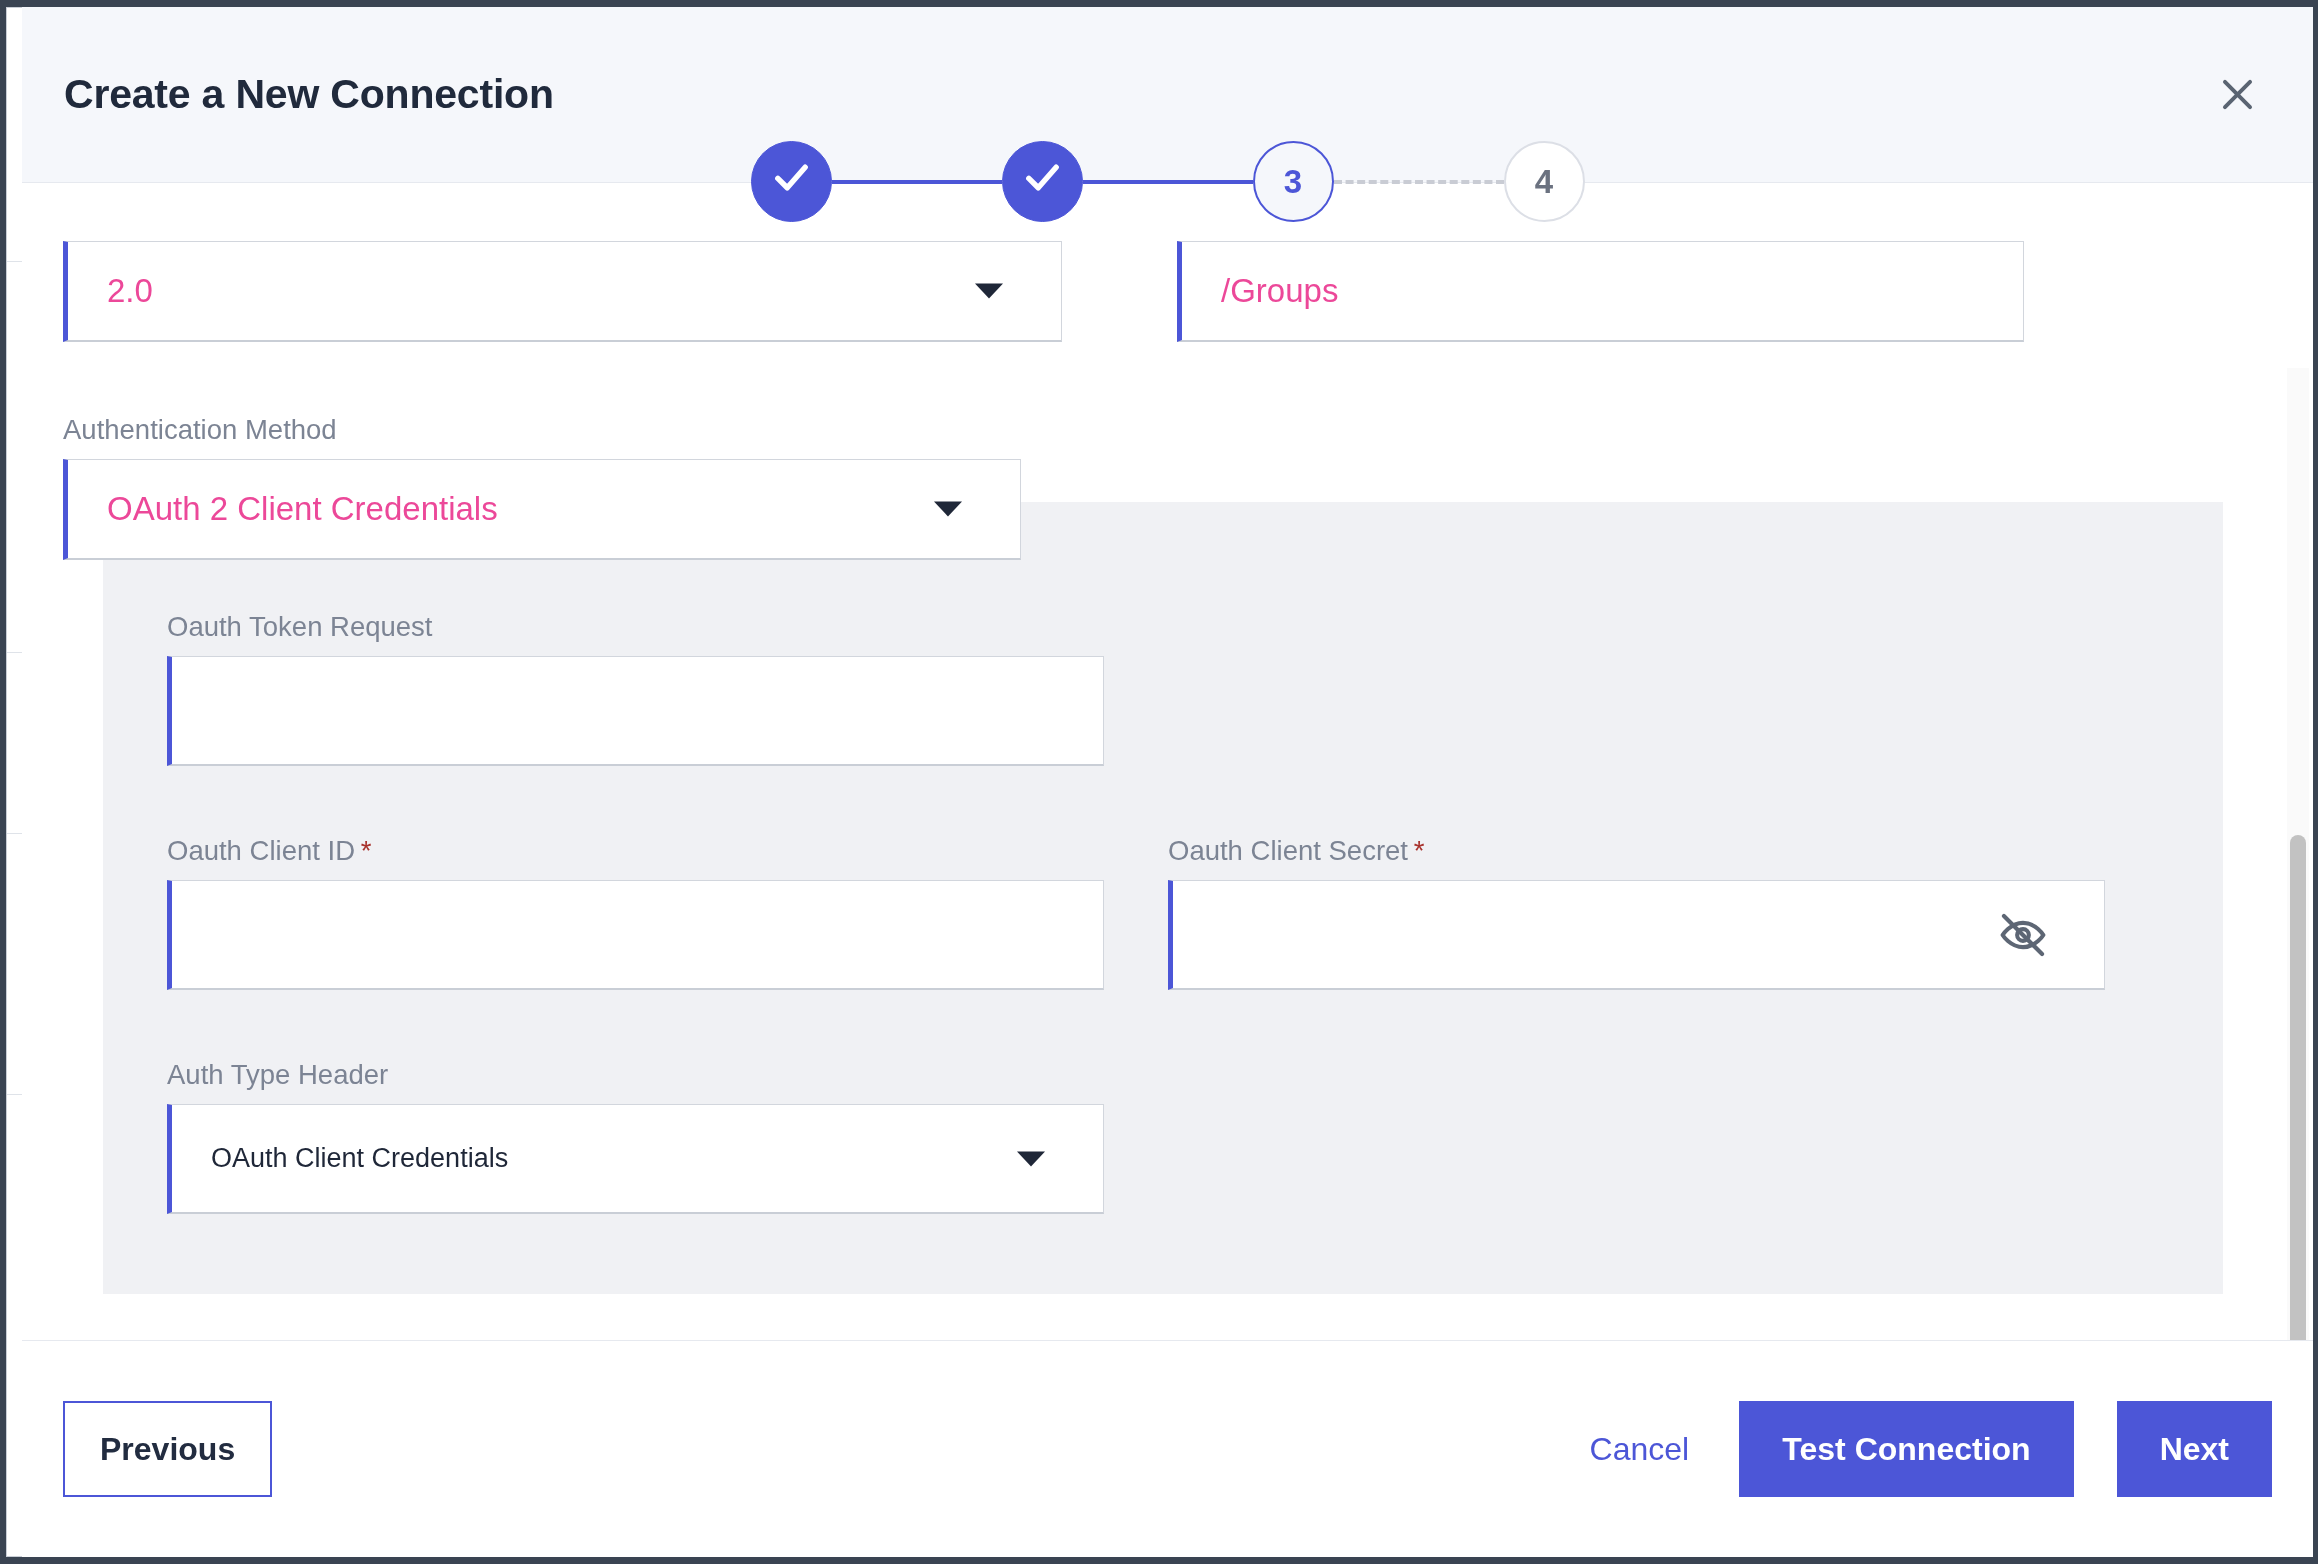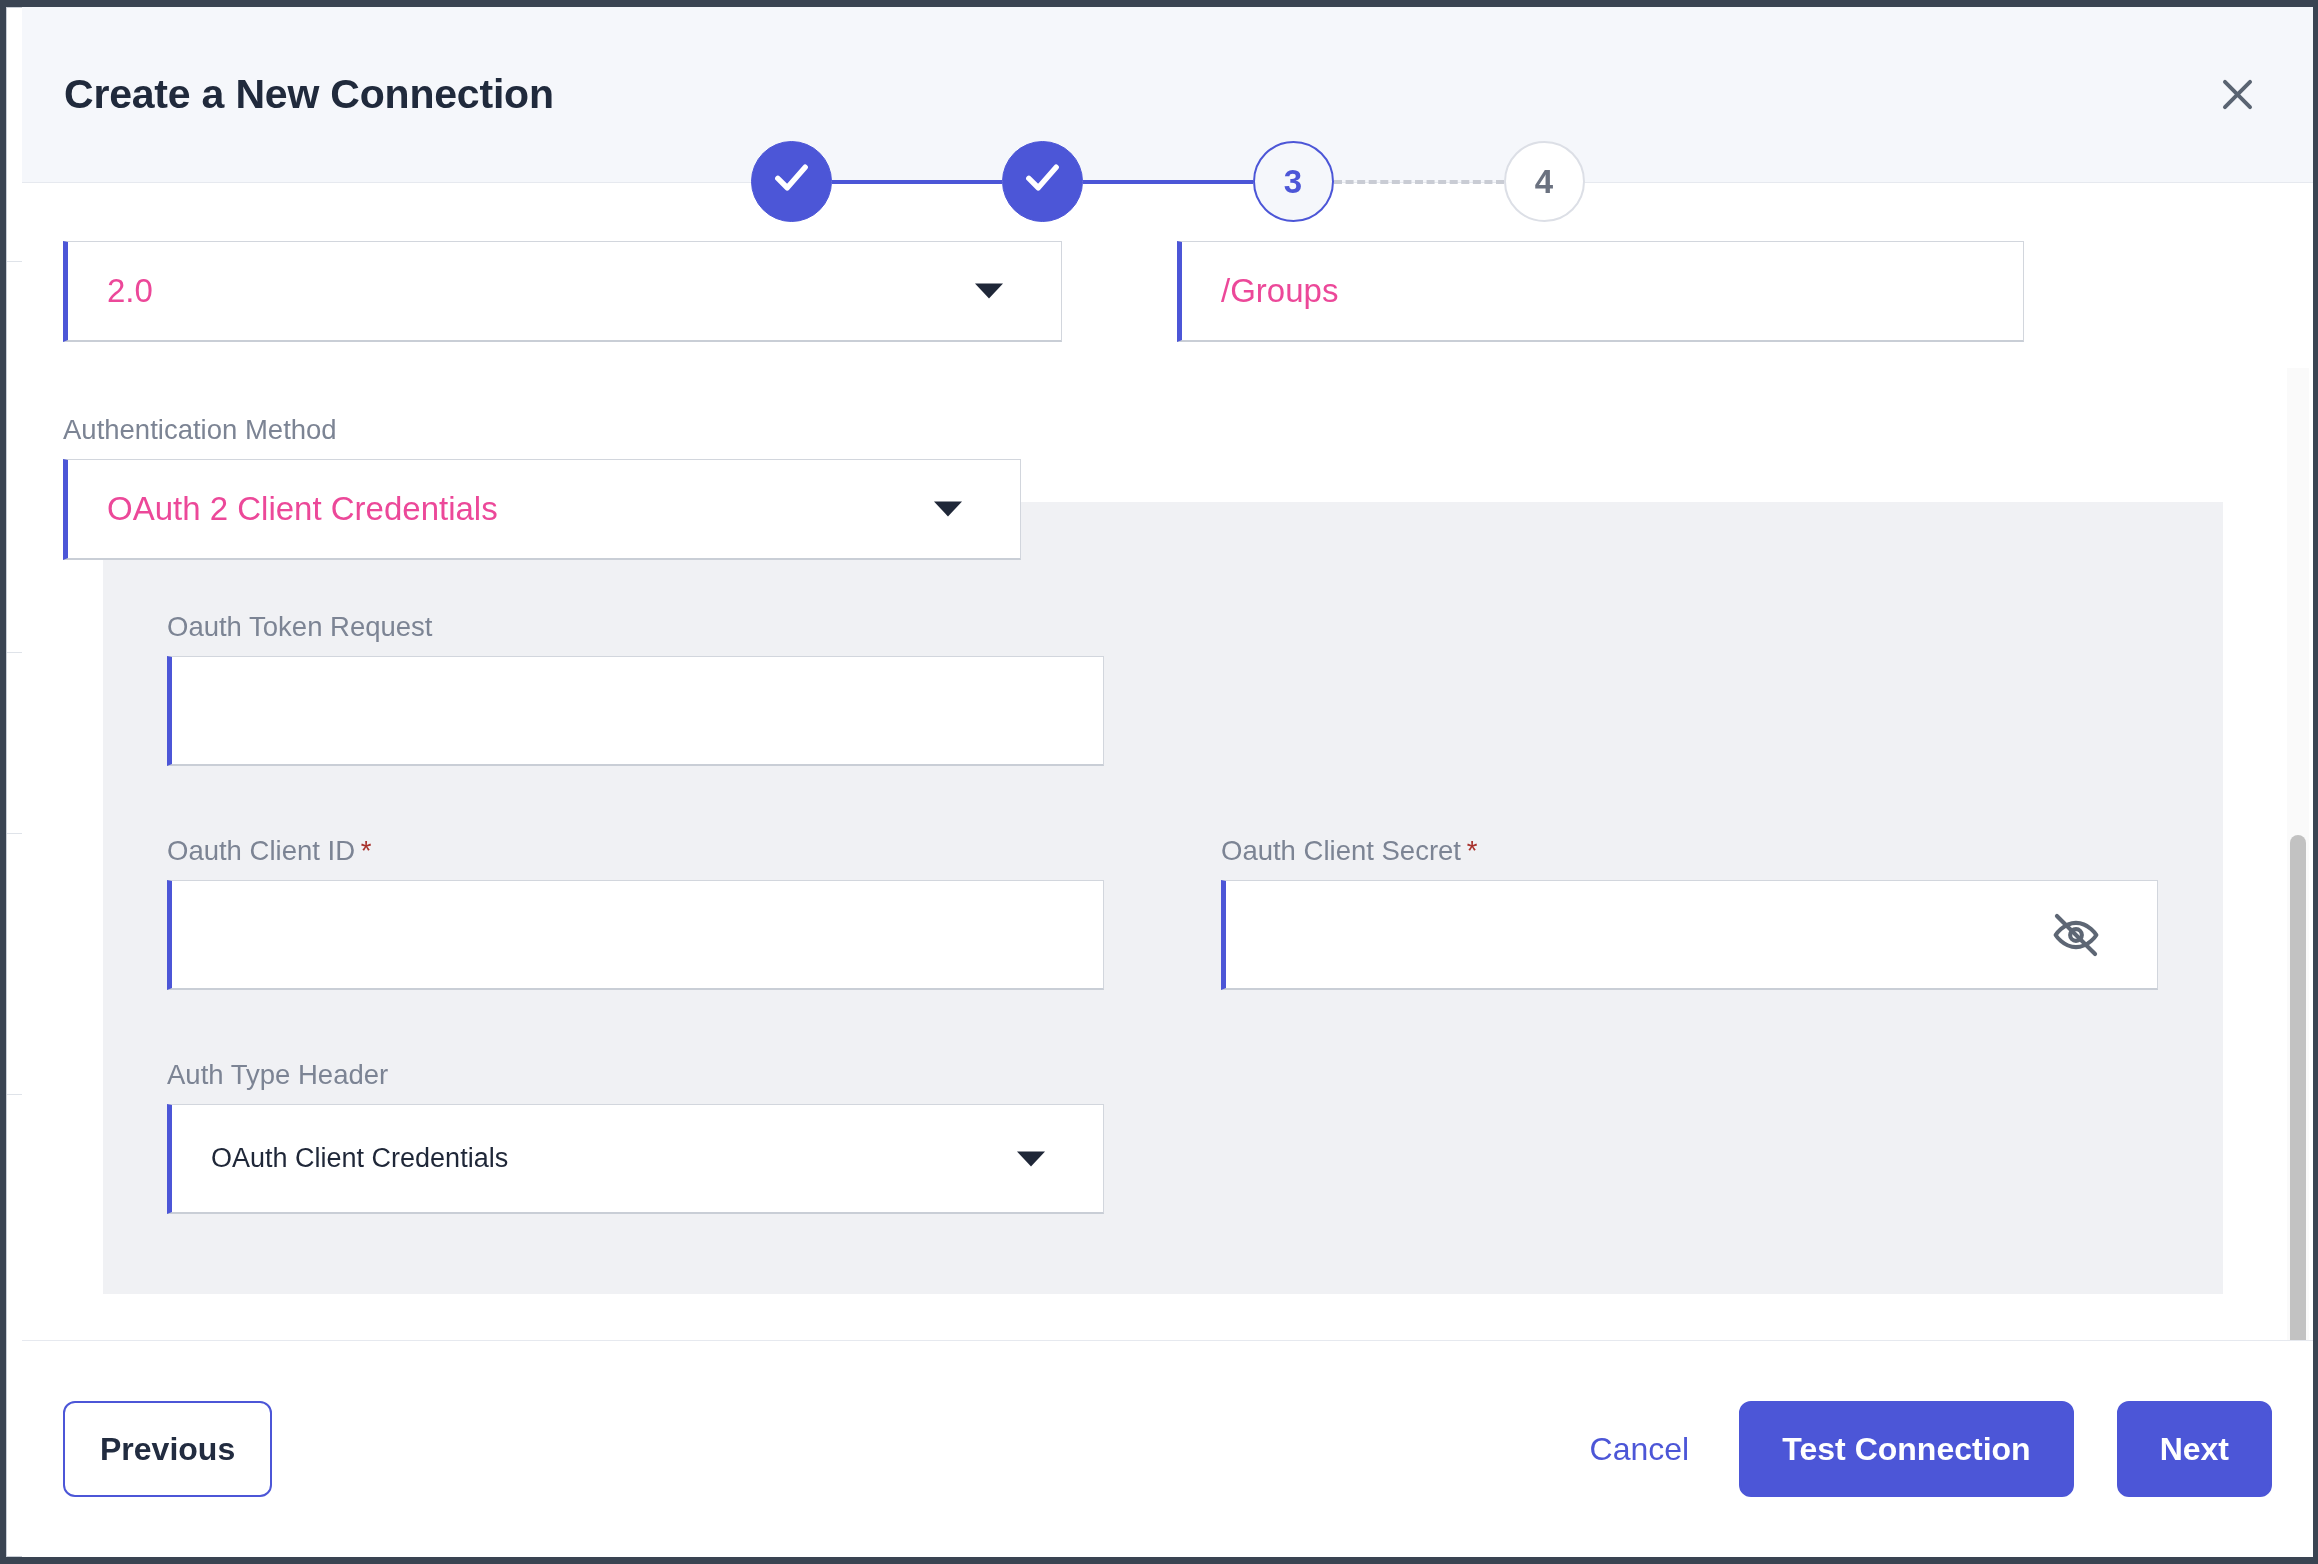--- a/index.html
+++ b/index.html
@@ -222,21 +222,21 @@
     background: #f0f1f4;
     padding: 109px 0 80px 0;
     z-index: 5;
   }
   .panel-inner { padding: 0 0 0 64px; }
 
   .panel-field { margin-bottom: 69px; }
   .panel-field:last-child { margin-bottom: 0; }
   .panel-row {
     display: flex;
-    gap: 117px;
+    gap: 64px;
   }
   .pcol { width: 937px; }
 
   .in-panel-control {
     background: #ffffff;
     border: 0.7px solid #d2d6dd;
     border-left: 5px solid #4c56d7;
     border-bottom: 2.2px solid #c9ced6;
     height: 110px;
     position: relative;
@@ -260,21 +260,21 @@
     justify-content: space-between;
     padding: 0 41px 0 41px;
   }
   .footer-right {
     display: flex;
     gap: 43px;
   }
   .btn {
     font-size: 32px;
     font-weight: bold;
-    border-radius: 12px;
+    border-radius: 0;
     cursor: pointer;
     display: flex;
     align-items: center;
     justify-content: center;
     font-family: "Liberation Sans", sans-serif;
   }
   .btn-outline {
     height: 96px;
     padding: 0 35px;
     background: #ffffff;

